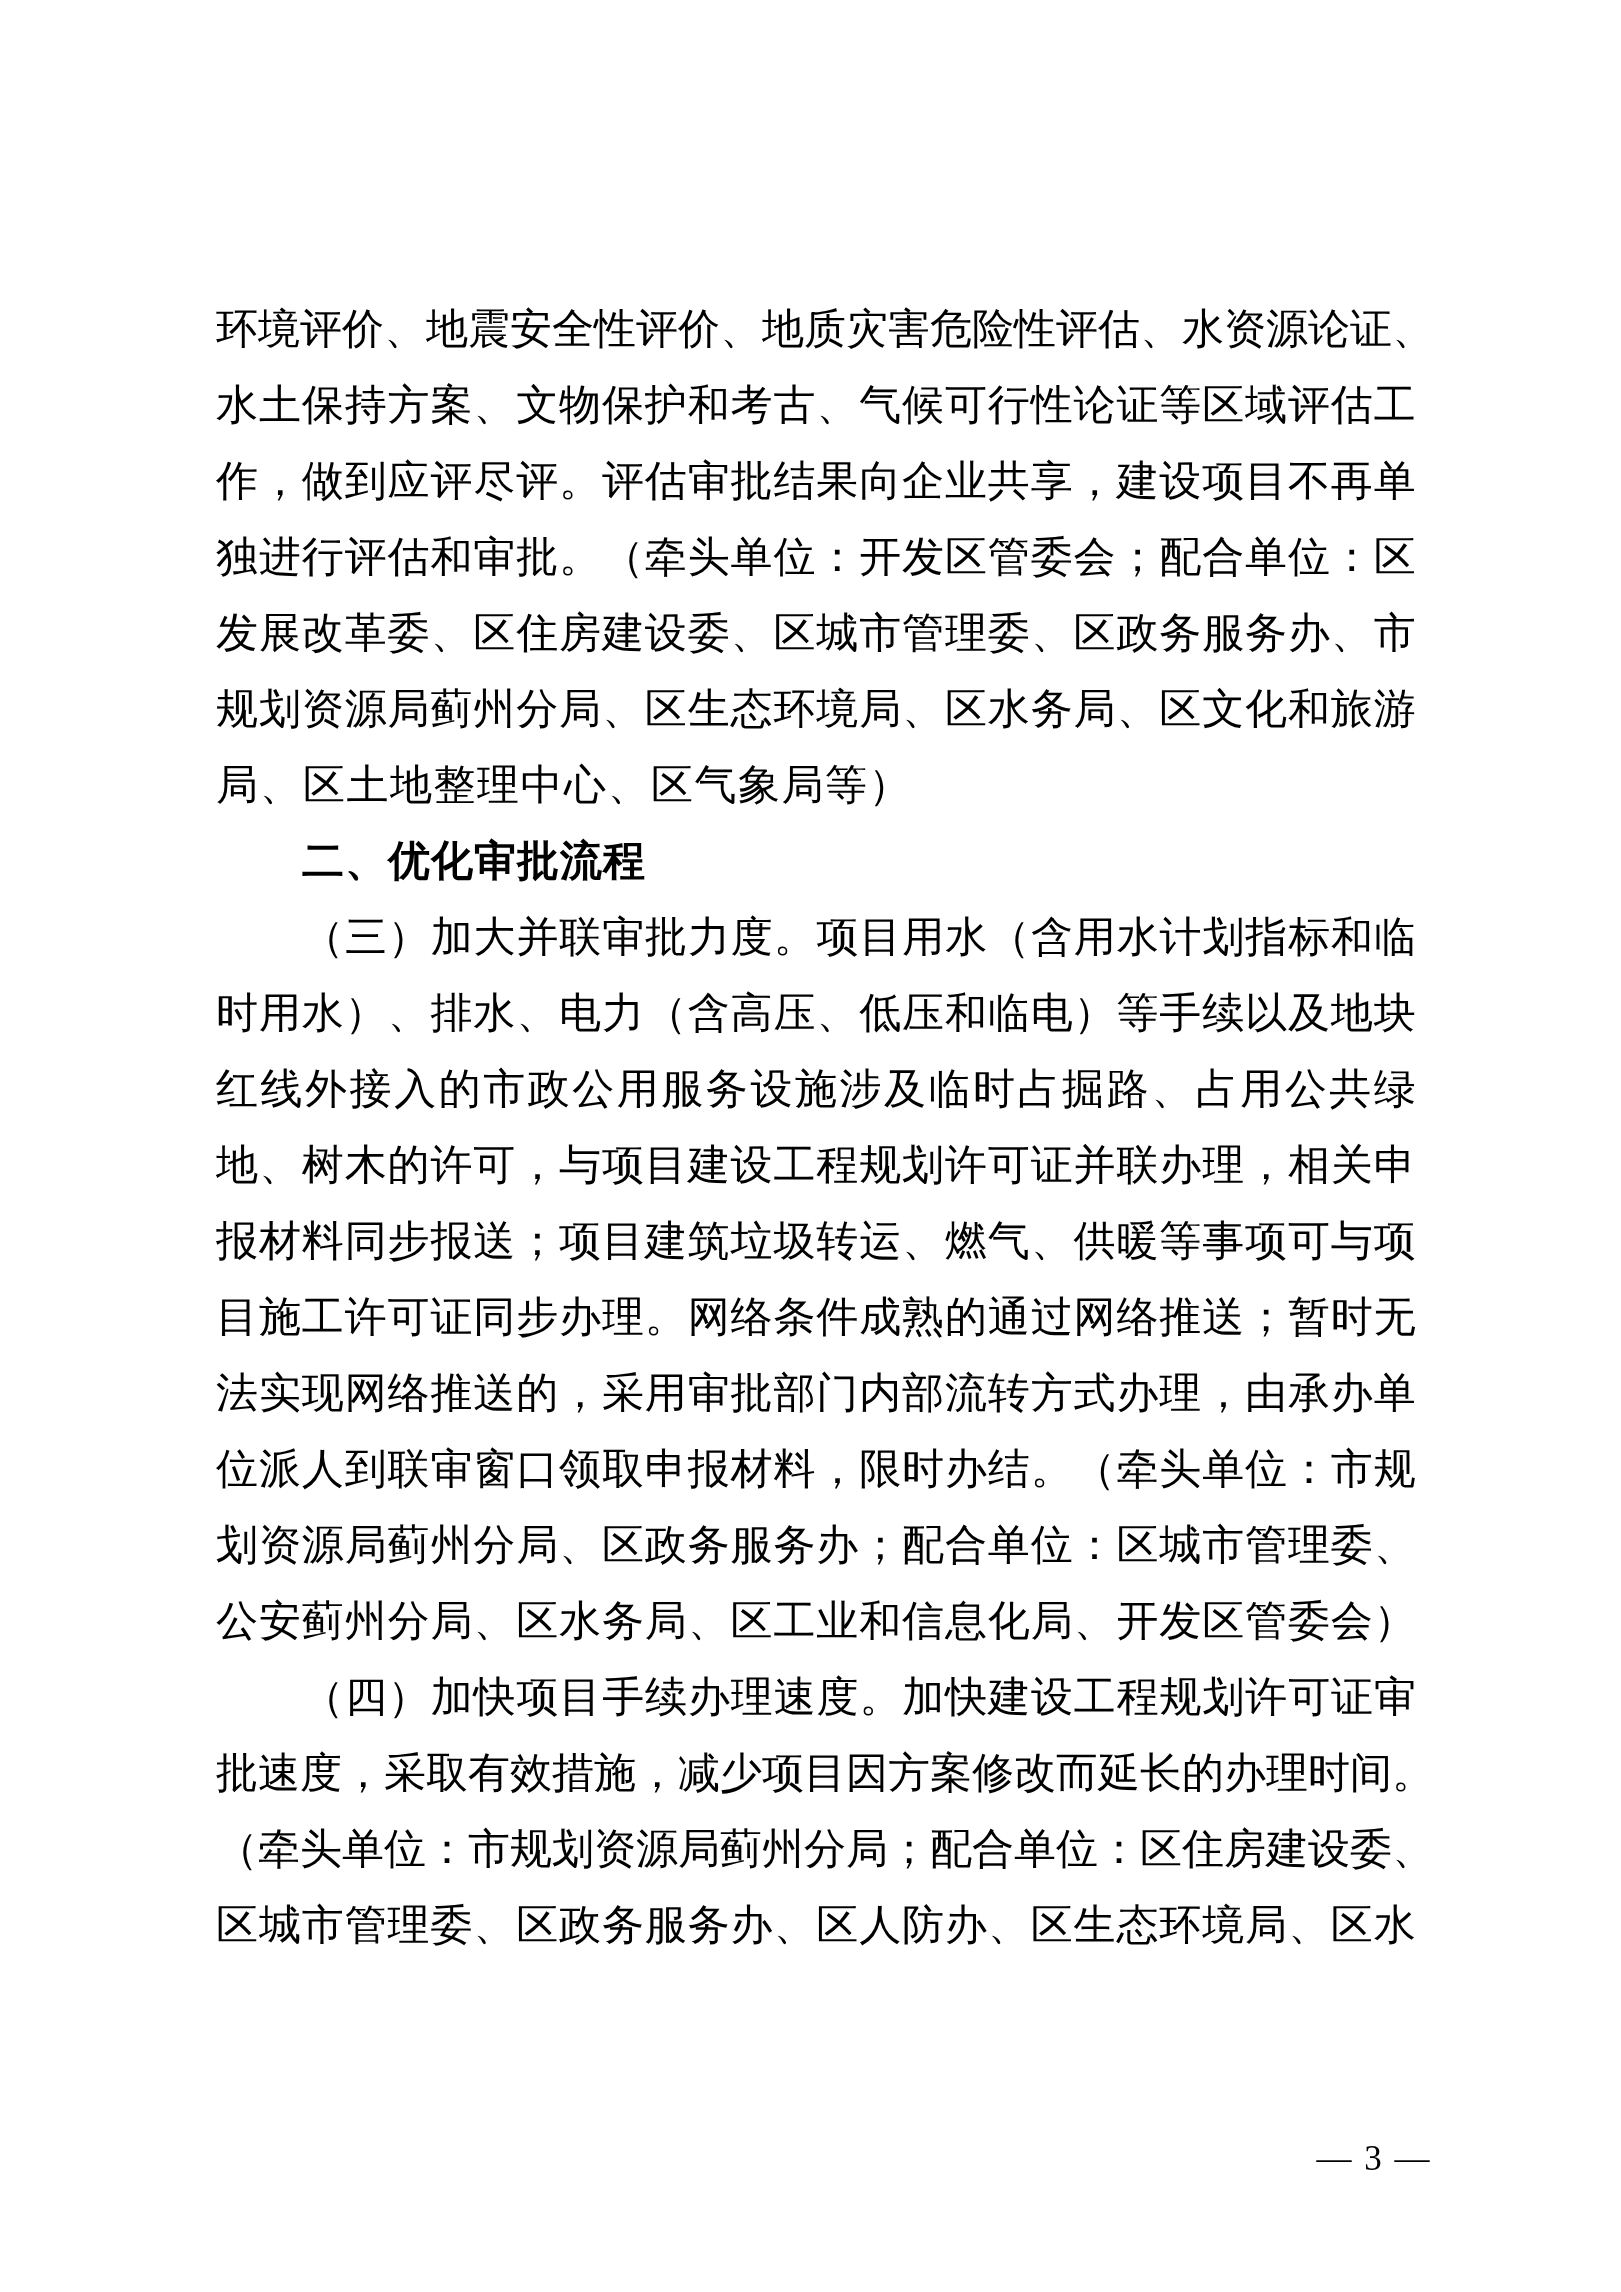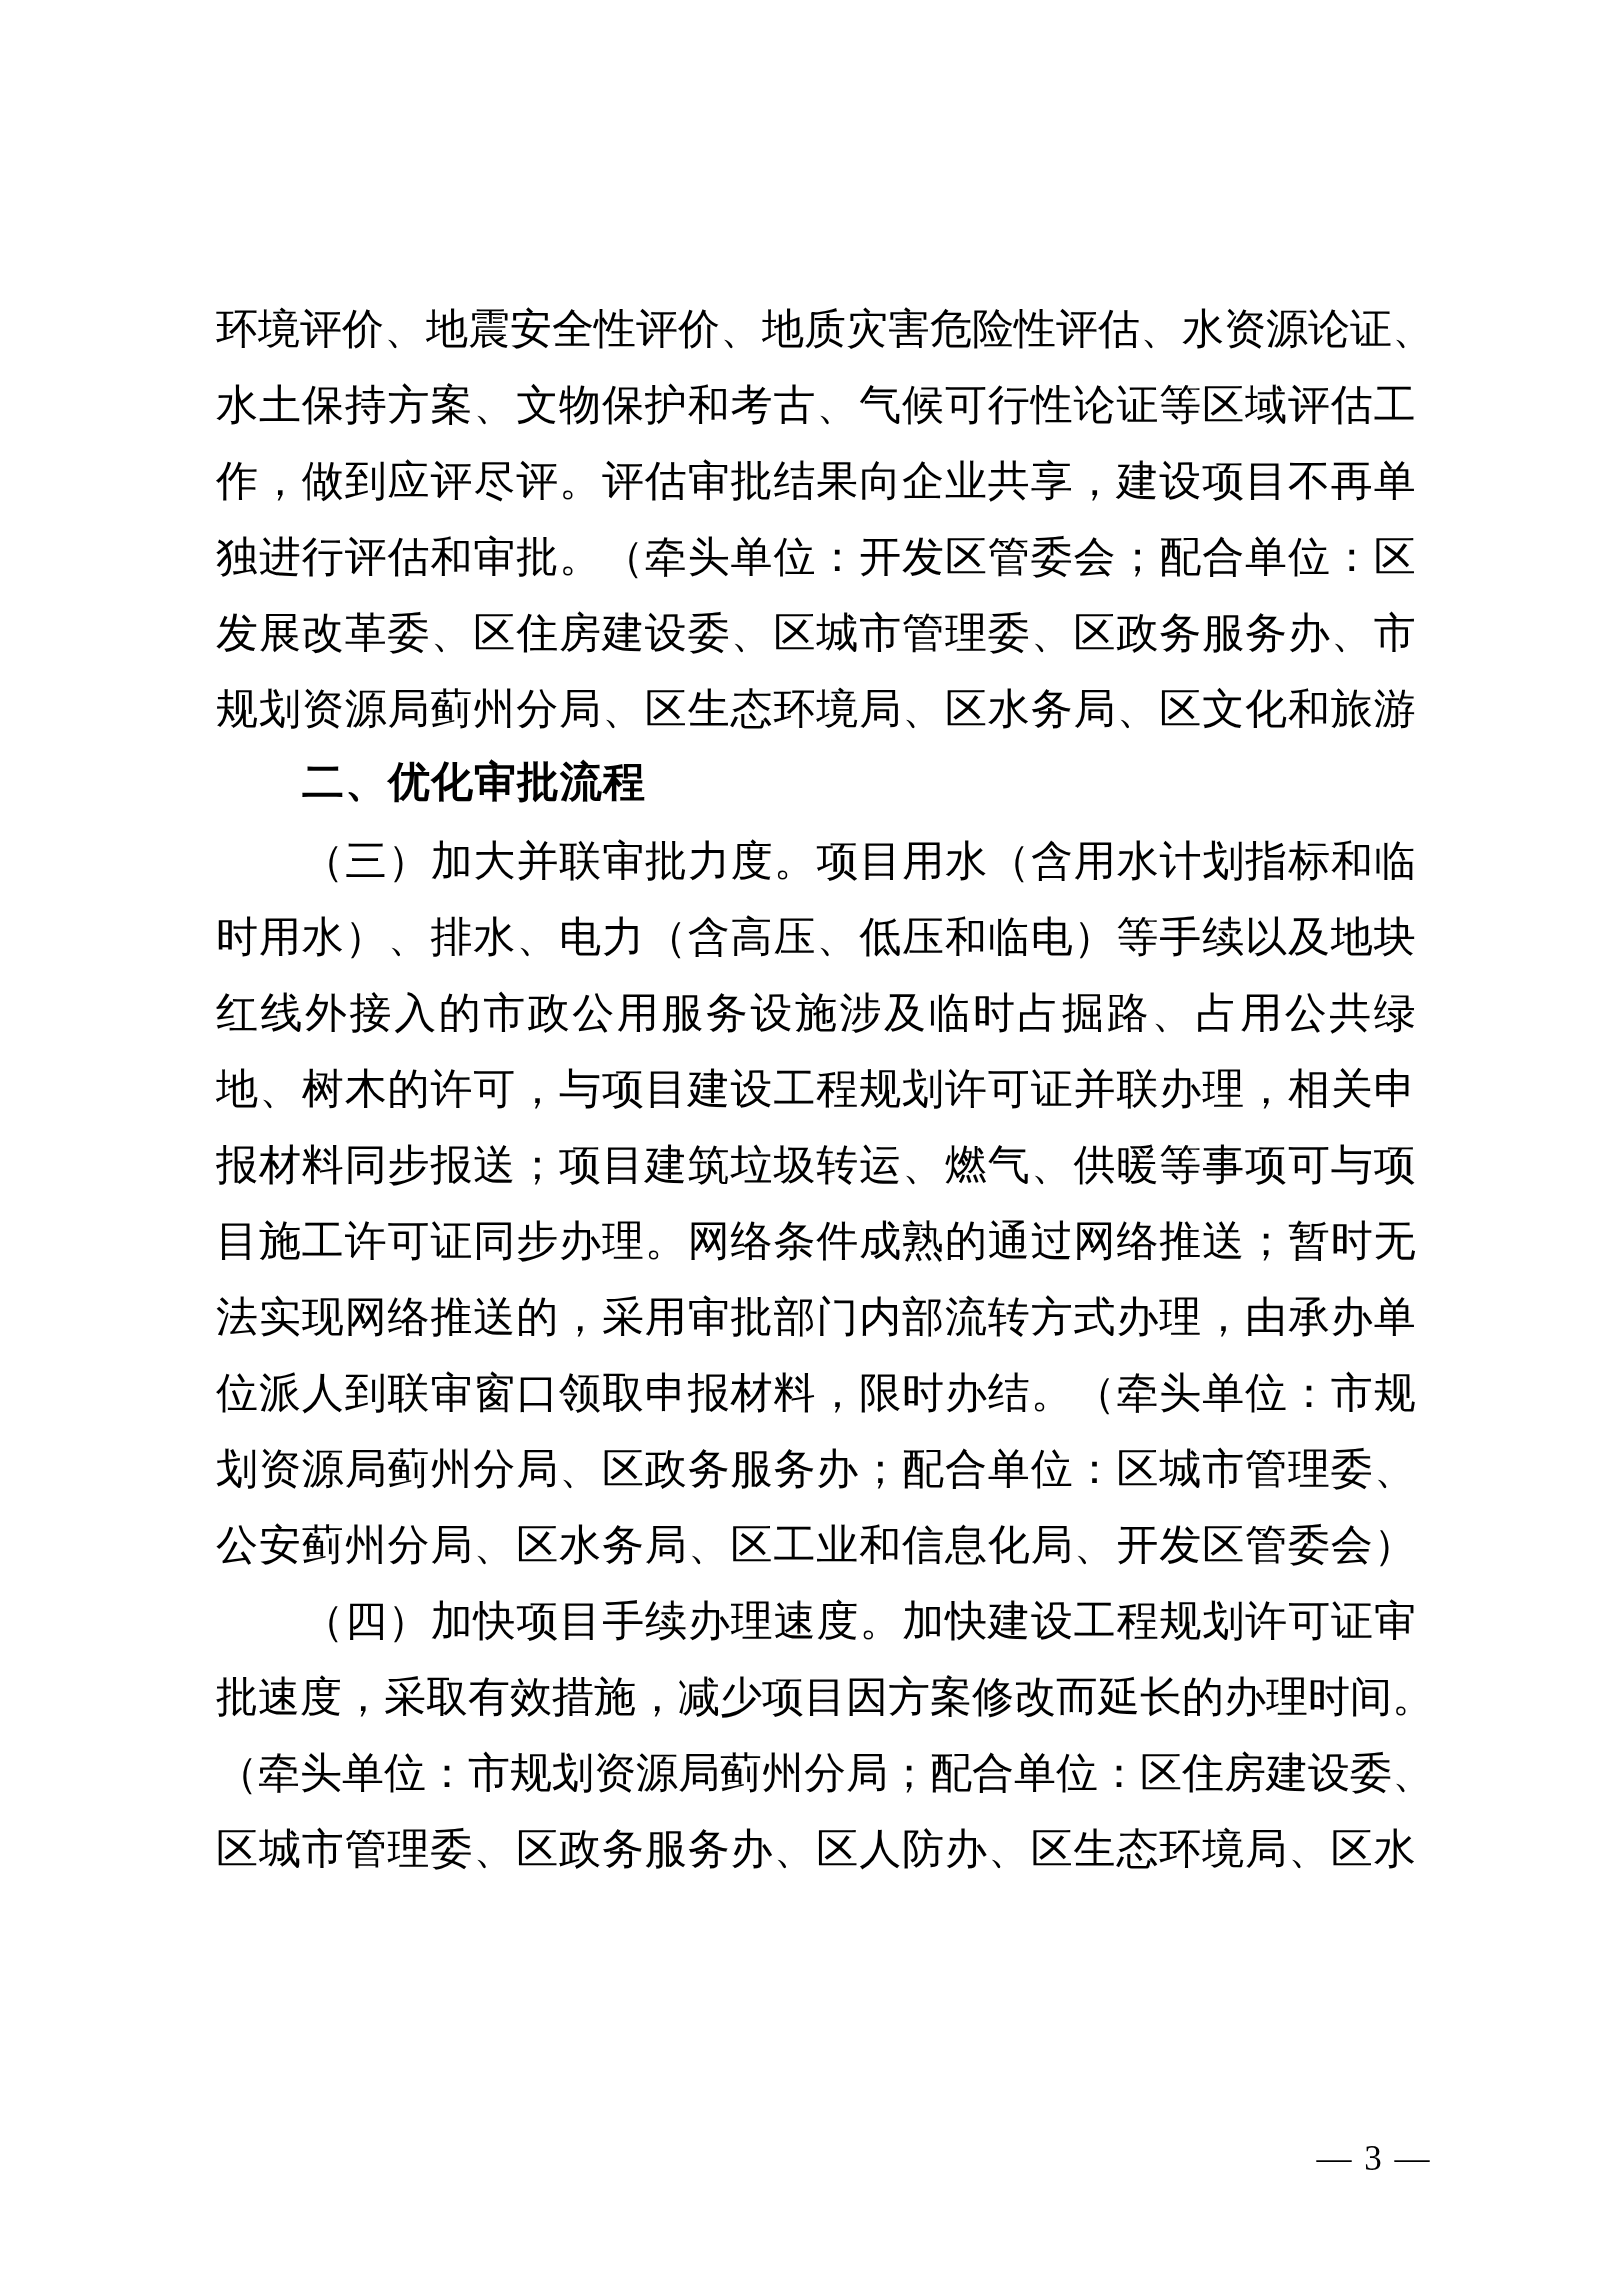--- a/index.html
+++ b/index.html
@@ -38,21 +38,21 @@
   
   .ln.j {
     display: flex;
     align-items: center;
     justify-content: space-between;
     letter-spacing: 0;
   }
   .ln.j span { display: inline-block; }
   .ln.indent { padding-left: 86px; }
   .ln.heading {
-    font-family: Liberation Mono, monospace;
+    font-family: Liberation Serif, serif;
     font-weight: bold;
     letter-spacing: 1px;
     padding-left: 86px;
   }
   .footer {
     position: absolute;
     top: 2129px;
     left: 1266px;
     width: 216px;
     height: 59px;
@@ -244,20 +244,21 @@
         <span>务</span>
         <span>局</span>
         <span>、</span>
         <span>区</span>
         <span>文</span>
         <span>化</span>
         <span>和</span>
         <span>旅</span>
         <span>游</span>
       </div>
+    <div class="ln short">局、区土地整理中心、区气象局等）</div>
 
     <div class="ln heading">二、优化审批流程</div>
 
     <div class="ln j indent">
         <span>（</span>
         <span>三</span>
         <span>）</span>
         <span>加</span>
         <span>大</span>
         <span>并</span>

